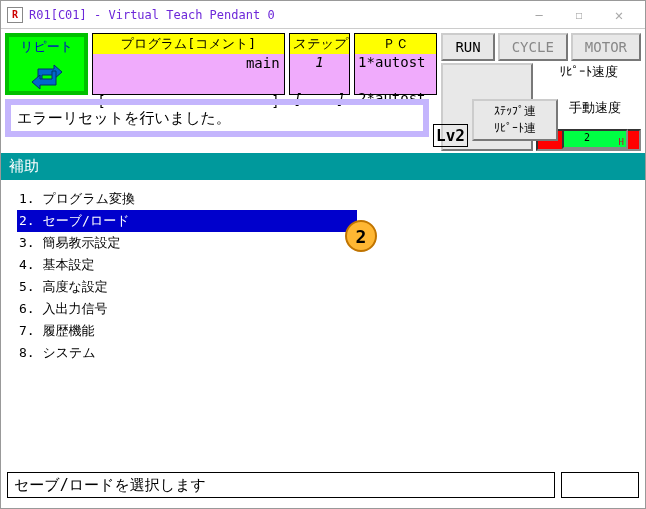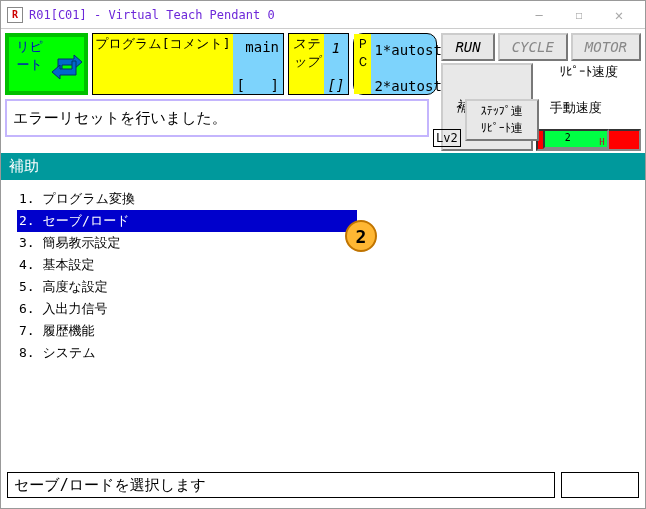--- a/index.html
+++ b/index.html
@@ -7,48 +7,48 @@
   .window { width: 646px; height: 509px; border: 1px solid #999; background: #fff; position: relative; }
   .titlebar { height: 28px; background: #fff; border-bottom: 1px solid #ccc; display: flex; align-items: center; padding: 0 6px; justify-content: space-between; }
   .titlebar-left { display: flex; align-items: center; gap: 6px; }
   .title-icon { width: 16px; height: 16px; background: #fff; border: 1px solid #888; display: flex; align-items: center; justify-content: center; font-size: 10px; color: #c00; font-weight: bold; }
   .title-text { font-size: 12px; color: #6d28d9; }
   .titlebar-right { display: flex; }
   .win-btn { width: 40px; height: 26px; display: flex; align-items: center; justify-content: center; font-size: 12px; color: #999; }
   .close-btn { color: #aaa; font-size: 14px; }
 
   .topbar { display: flex; padding: 4px; gap: 4px; height: 70px; }
-  .panel { border: 1px solid #000; background: #7dd3fc; display: flex; }
+  .panel { border: 1px solid #000; background: #f0abfc; display: flex; flex-direction: column; }
   .panel-header { background: #ffff00; text-align: center; font-size: 13px; padding: 1px 2px; }
   .panel-body { flex: 1; display: flex; flex-direction: column; justify-content: flex-end; font-size: 14px; gap: 20px; }
   .panel-row { display: flex; justify-content: space-between; padding: 0 4px; line-height: 18px; }
 
   .repeat-panel { width: 84px; border: 4px solid #00bf00; padding: 0; }
   .repeat-panel .panel-header { background: #00ff00; color: #0000cc; font-weight: normal; }
   .repeat-icon-wrap { flex: 1; background: #00ff00; display: flex; align-items: center; justify-content: center; }
 
   .prog-panel { width: 194px; }
   .step-panel { width: 62px; font-style: italic; }
   .step-panel .panel-body { text-align: center; }
-  .pc-panel { width: 84px; border-radius: 10px; }
+  .pc-panel { width: 84px; }
 
   .right-controls { flex: 1; display: flex; flex-direction: column; gap: 2px; }
   .btn-row { display: flex; gap: 3px; }
-  .grey-btn { border: 2px outset #ccc; background: #e8e8e8; color: #000; font-size: 14px; text-align: left; padding: 4px 12px; flex: 1; font-family: inherit; font-style: italic; }
+  .grey-btn { border: 2px outset #ccc; background: #e8e8e8; color: #000; font-size: 14px; text-align: right; padding: 4px 12px; flex: 1; font-family: inherit; }
   .grey-btn.dim { color: #888; }
   .speed-label { text-align: center; font-size: 13px; }
   .speed-val { border: 2px inset #888; background: #ff0000; color: #fff; text-align: center; font-size: 12px; padding: 2px; margin-top: 48px; }
   .manual-speed { border: 2px inset #888; background: #00ff44; position: relative; height: 20px; font-size: 10px; }
   .ms-tick { position: absolute; top: 1px; left: 20px; font-size: 10px; }
   .ms-h { position: absolute; right: 2px; bottom: 0; color: #cc0033; font-size: 9px; }
 
   .midrow { display: flex; padding: 0 4px 4px 4px; gap: 4px; align-items: flex-start; }
-  .msgbox { border: 2px solid #c4b5fd; padding: 4px 6px; height: 38px; flex: 0 0 424px; font-size: 15px; display:flex; align-items:center;}
-  .lv-badge { border: 1px solid #000; font-size: 12px; padding: 1px 2px; align-self: flex-end; margin-bottom: 2px;}
-  .step-link { border: 2px outset #ccc; background: #e8e8e8; display: flex; flex-direction: column; font-size: 12px; padding: 2px 14px; }
+  .msgbox { border: 6px solid #c4b5fd; padding: 4px 6px; height: 38px; flex: 0 0 424px; font-size: 15px; display:flex; align-items:center;}
+  .lv-badge { border: 1px solid #000; font-size: 16px; padding: 1px 2px; align-self: flex-end; margin-bottom: 2px; font-weight: bold;}
+  .step-link { border: 2px outset #ccc; background: #e8e8e8; display: flex; flex-direction: column; font-size: 12px; padding: 2px 20px; }
   .manual-col { display: flex; flex-direction: column; width: 66px; gap: 12px; }
 
   .section-header { background: #00999c; color: #fff; padding: 4px 8px; font-size: 15px; margin: 0 0 0 0; }
   .menu-area { padding: 8px 16px; height: 270px; }
   .menu-item { font-size: 13px; line-height: 22px; padding: 0 2px; }
   .menu-item.selected { background: #0000cc; color: #fff; width: 340px; }
   .annot { position: absolute; left: 344px; top: 219px; width: 32px; height: 32px; border-radius: 50%; background: #ffb733; border: 2px solid #c07400; display: flex; align-items: center; justify-content: center; font-size: 18px; font-weight: bold; color: #000; }
 
   .footer { position: absolute; bottom: 10px; left: 6px; right: 6px; display: flex; align-items: center; gap: 6px; }
   .footer-msg { border: 1px solid #000; padding: 3px 6px; flex: 1; font-size: 15px; height: 26px; display:flex; align-items:center; }

